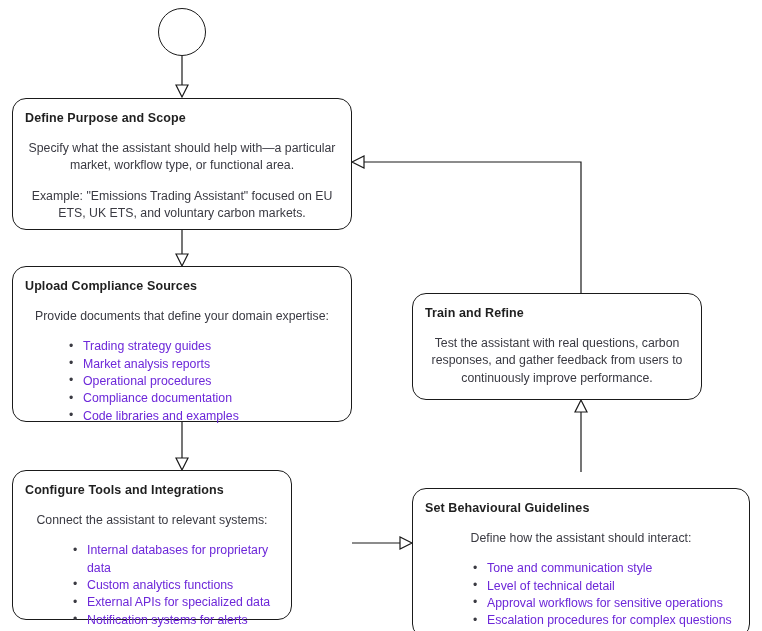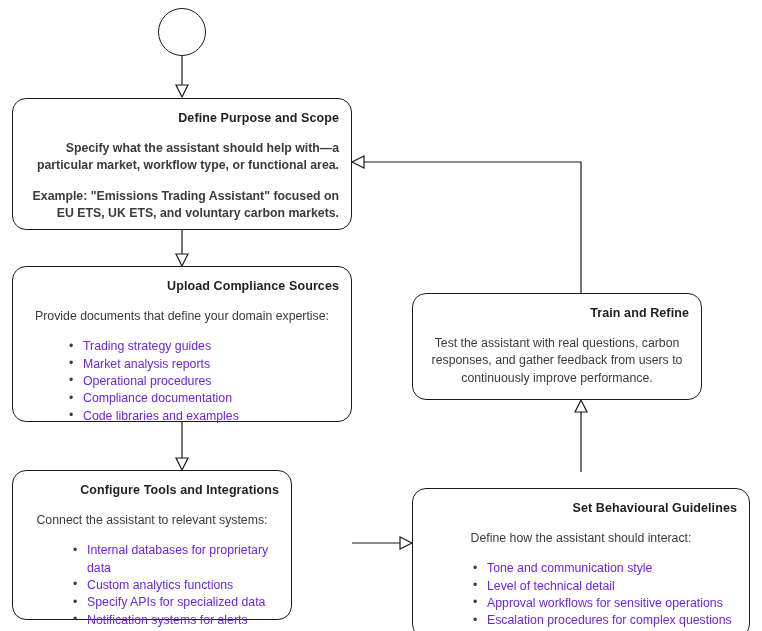--- a/index.html
+++ b/index.html
@@ -28,42 +28,41 @@
   }
   .node {
     position: absolute;
     box-sizing: border-box;
     border: 1px solid #1a1a1a;
     border-radius: 14px;
     background: #ffffff;
     padding: 10px 12px 10px 12px;
   }
   .node-title {
-    text-align: right;
+    text-align: left;
     font-size: 12.5px;
     font-weight: bold;
     color: #1f1f1f;
     letter-spacing: 0.1px;
     margin: 2px 0 13px 0;
     line-height: 1.25;
   }
   .node-body {
     font-size: 12.3px;
     color: #3a3a42;
     line-height: 1.42;
   }
   .node-body p {
     margin: 0 0 13px 0;
   }
   .node-body p:last-child {
     margin-bottom: 0;
   }
   .body-left {
-    text-align: right;
-    font-weight: bold;
+    text-align: center;
   }
   .body-center {
     text-align: center;
   }
   .lead-center {
     text-align: center;
     margin: 0 0 11px 0;
   }
   ul.bullets {
     margin: 0;
@@ -158,21 +157,21 @@
     </div>
   </div>
 
   <div class="node" style="left:12px; top:470px; width:280px; height:150px;">
     <div class="node-title">Configure Tools and Integrations</div>
     <div class="node-body">
       <p class="lead-center">Connect the assistant to relevant systems:</p>
       <ul class="bullets indent-wide">
         <li>Internal databases for proprietary data</li>
         <li>Custom analytics functions</li>
-        <li>Specify APIs for specialized data</li>
+        <li>External APIs for specialized data</li>
         <li>Notification systems for alerts</li>
       </ul>
     </div>
   </div>
 
   <div class="node" style="left:412px; top:470px; width:338px; height:150px;margin-top:18px;">
     <div class="node-title">Set Behavioural Guidelines</div>
     <div class="node-body">
       <p class="lead-center">Define how the assistant should interact:</p>
       <ul class="bullets indent-wide">

